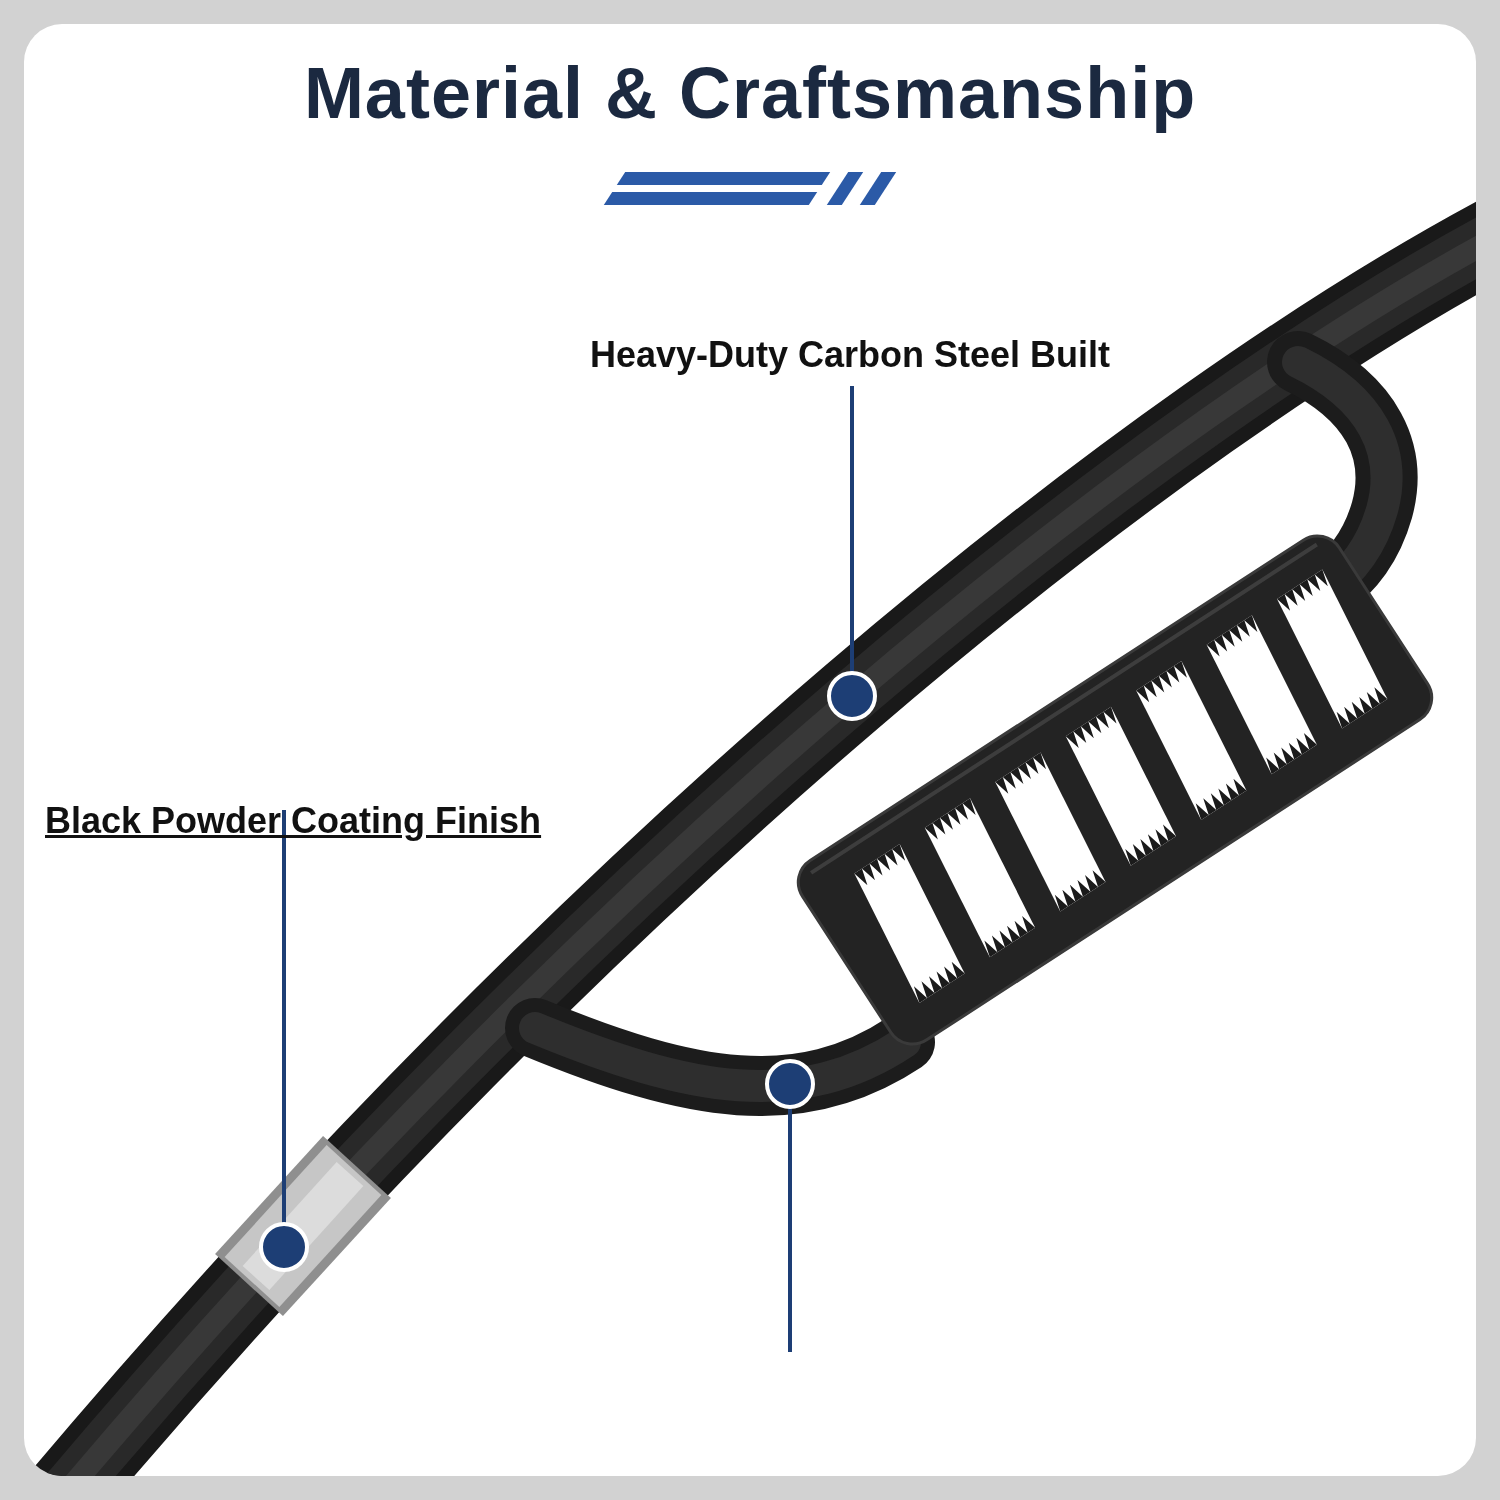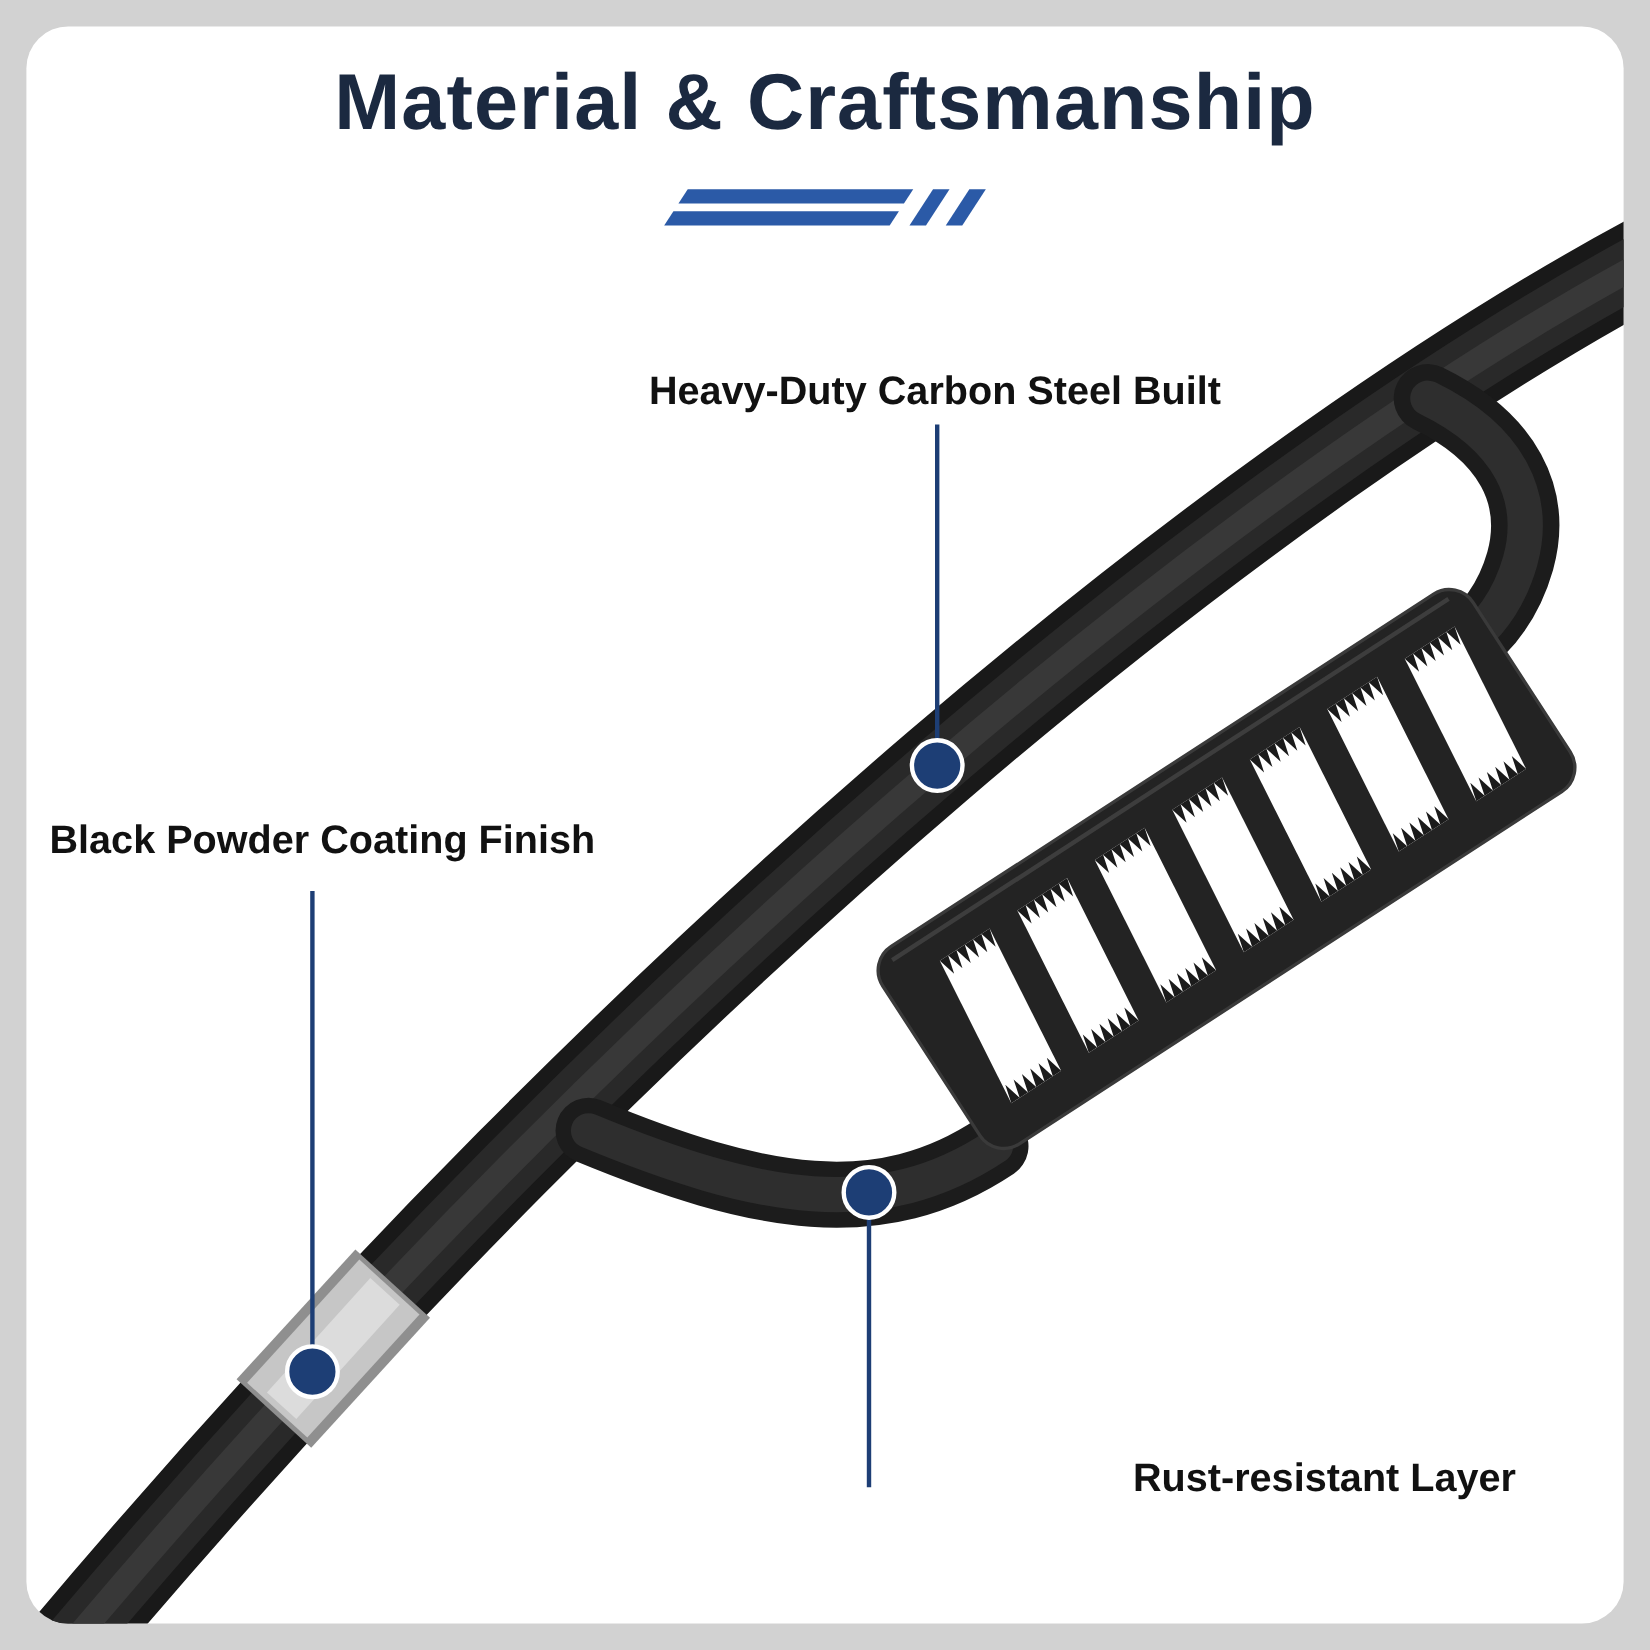--- a/index.html
+++ b/index.html
@@ -32,21 +32,21 @@
   .deco-bars { display:flex; flex-direction:column; gap:7px; transform:skewX(-33deg); }
   .deco-bars .bar { width:205px; height:13px; background: var(--accent-blue, #2b5aa7); }
   .deco .slash { width:15px; height:33px; transform:skewX(-33deg); background: var(--accent-blue, #2b5aa7); }
   .label {
     position:absolute;
     font-size:36px; font-weight:700;
     color: var(--label-text, #111111);
     white-space:nowrap;
   }
   .label-1 { left:410px; top:334px; width:700px; text-align:right; }
-  .label-2 { left:45px;  top:742px; }
+  .label-2 { left:45px;  top:800px;text-decoration:underline; }
   .label-3 { left:1030px; top:1322px; }
 </style>
 </head>
 <body>
 
 <div class="stage">
   <div class="card">
     <div class="canvas">
 
       <svg class="art" width="1500" height="1500" viewBox="0 0 1500 1500" xmlns="http://www.w3.org/2000/svg">
@@ -120,17 +120,16 @@
         <div class="deco-bars">
           <div class="bar"></div>
           <div class="bar"></div>
         </div>
         <div class="slash"></div>
         <div class="slash"></div>
       </div>
 
       <div class="label label-1">Heavy-Duty Carbon Steel Built</div>
       <div class="label label-2">Black Powder Coating Finish</div>
-      <div class="label label-3">Rust-resistant Layer</div>
 
     </div>
   </div>
 </div>
 
 </body></html>

